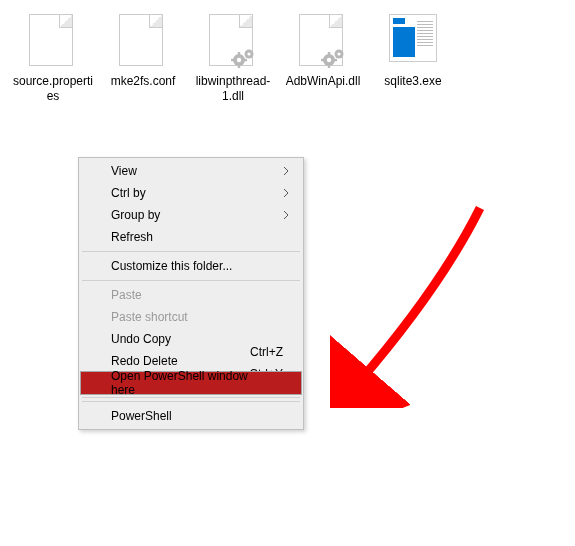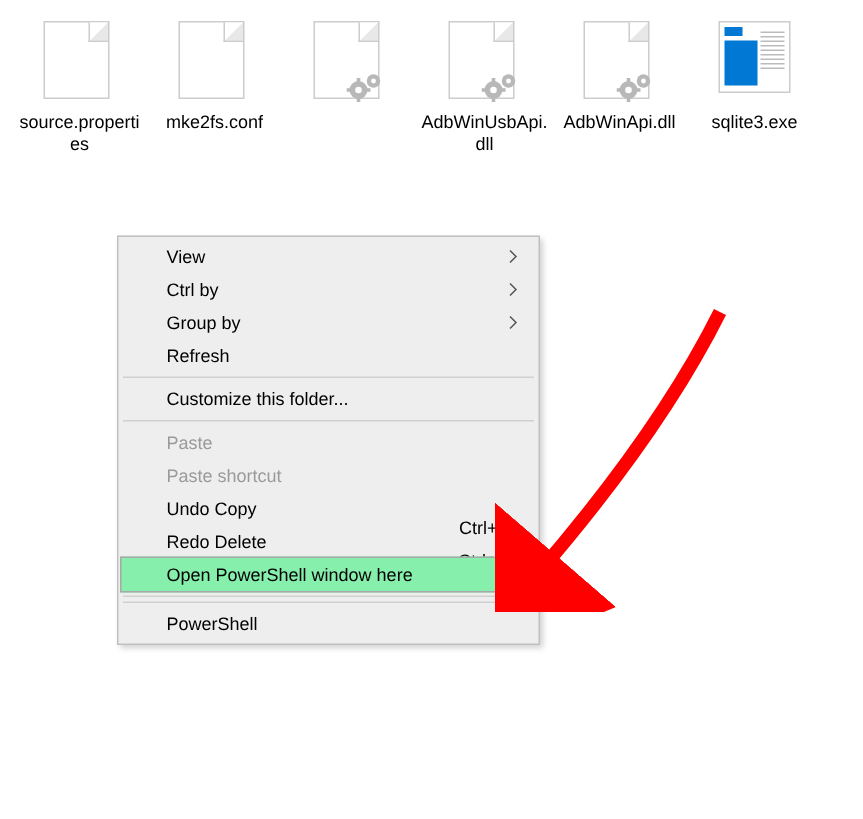--- a/index.html
+++ b/index.html
@@ -91,38 +91,38 @@
       font-size: 12px;
       color: #000;
       word-wrap: break-word;
       max-width: 86px;
       line-height: 1.25;
     }
     .context-menu {
       position: absolute;
       left: 78px;
       top: 157px;
-      width: 282px;
+      width: 226px;
       background: #eeeeee;
       border: 1px solid #c0c0c0;
       box-shadow: 2px 2px 4px rgba(0,0,0,0.18);
       padding: 2px;
     }
     .menu-item {
       display: flex;
       align-items: center;
       height: 22px;
       padding: 0 30px 0 30px;
       font-size: 12px;
       color: #000;
       position: relative;
     }
     .menu-item.disabled { color: #9a9a9a; align-items: center; }
     .menu-item.hover {
-      background: #86efac;
+      background: #b91c1c;
       border: 1px solid #a8a8a8;
       height: 24px;
       margin: -1px;
     }
     .menu-sep {
       height: 1px;
       background: #d0d0d0;
       margin: 3px 1px 3px 1px;
     }
     .submenu-indicator {
@@ -169,55 +169,38 @@
             <circle cx="8" cy="12" r="2.2" fill="#fff"></circle>
           <rect x="6.8" y="4" width="2.4" height="3"></rect>
             <rect x="6.8" y="17" width="2.4" height="3"></rect>
           <rect x="0" y="10.8" width="3" height="2.4"></rect>
             <rect x="13" y="10.8" width="3" height="2.4"></rect>
           <circle cx="18" cy="6" r="4.5"></circle>
             <circle cx="18" cy="6" r="1.6" fill="#fff"></circle>
         </g>
       </svg>
     </div>
+    <div class="file-label">libwinpthread-1.dll</div>
   </div>
   <div class="file-item">
     <div class="file-icon">
       <div class="blank-doc"></div>
       <svg class="gear-overlay" viewBox="0 0 26 20">
         <g fill="#b8b8b8">
           <circle cx="8" cy="12" r="6"></circle>
             <circle cx="8" cy="12" r="2.2" fill="#fff"></circle>
           <rect x="6.8" y="4" width="2.4" height="3"></rect>
             <rect x="6.8" y="17" width="2.4" height="3"></rect>
           <rect x="0" y="10.8" width="3" height="2.4"></rect>
             <rect x="13" y="10.8" width="3" height="2.4"></rect>
           <circle cx="18" cy="6" r="4.5"></circle>
             <circle cx="18" cy="6" r="1.6" fill="#fff"></circle>
         </g>
       </svg>
     </div>
-    <div class="file-label">AdbWinUsbApi.dll</div>
-  </div>
-  <div class="file-item">
-    <div class="file-icon">
-      <div class="blank-doc"></div>
-      <svg class="gear-overlay" viewBox="0 0 26 20">
-        <g fill="#b8b8b8">
-          <circle cx="8" cy="12" r="6"></circle>
-            <circle cx="8" cy="12" r="2.2" fill="#fff"></circle>
-          <rect x="6.8" y="4" width="2.4" height="3"></rect>
-            <rect x="6.8" y="17" width="2.4" height="3"></rect>
-          <rect x="0" y="10.8" width="3" height="2.4"></rect>
-            <rect x="13" y="10.8" width="3" height="2.4"></rect>
-          <circle cx="18" cy="6" r="4.5"></circle>
-            <circle cx="18" cy="6" r="1.6" fill="#fff"></circle>
-        </g>
-      </svg>
-    </div>
     <div class="file-label">AdbWinApi.dll</div>
   </div>
   <div class="file-item">
     <div class="file-icon">
       <div class="exe-icon">
         <div class="exe-bar"></div>
         <div class="exe-block"></div>
         <div class="exe-lines">
             <span></span>
             <span></span>

